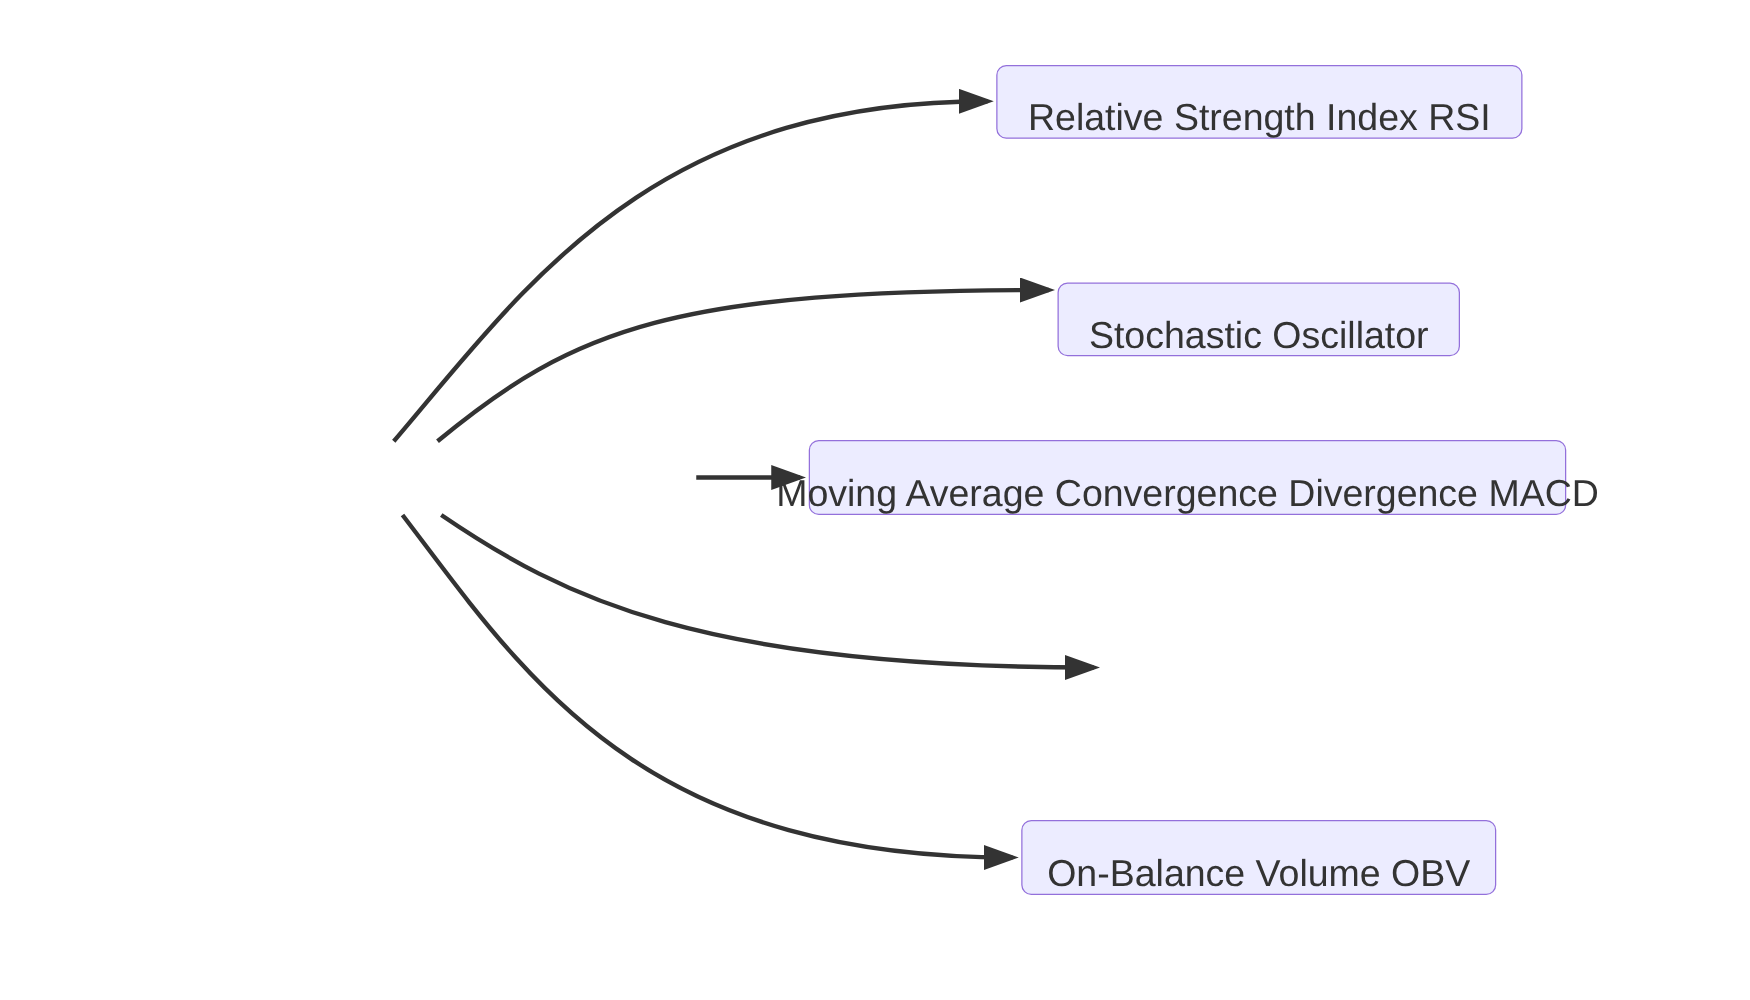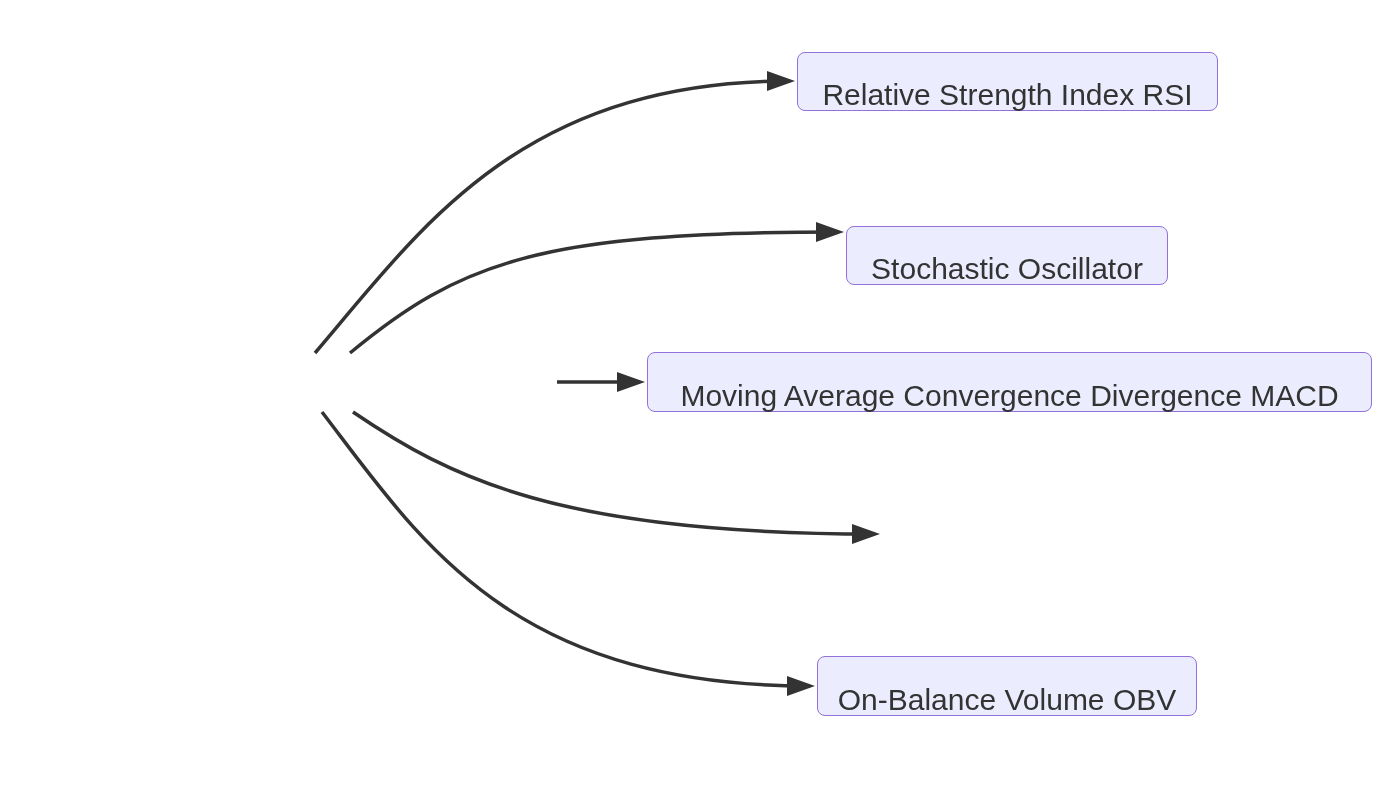--- a/index.html
+++ b/index.html
@@ -44,21 +44,21 @@
     border-radius: 8px;
     color: var(--node-text);
     font-size: 30px;
     line-height: 1;
     white-space: nowrap;
     padding: 0 18px;
   }
   #n-root       { left: 12px;  top: 353px; width: 544px; height: 59px; }
   #n-rsi        { left: 797px; top: 52px;  width: 421px; height: 59px; }
   #n-stochastic { left: 846px; top: 202px; width: 322px; height: 59px; margin-top: 24px; }
-  #n-macd       { left: 647px; top: 352px; width: 725px; height: 60px; }
+  #n-macd       { left: 647px; top: 352px; width: 606px; height: 60px; }
   #n-bollinger  { left: 882px; top: 505px; width: 252px; height: 59px; }
   #n-obv        { left: 817px; top: 656px; width: 380px; height: 60px; }
   .node-label { display: inline-block; }
 </style>
 </head>
 <body style="background: rgb(255, 255, 255);">
 
 <div class="stage">
 
   <svg class="edges" width="1400" height="800" viewBox="0 0 1400 800" xmlns="http://www.w3.org/2000/svg">

